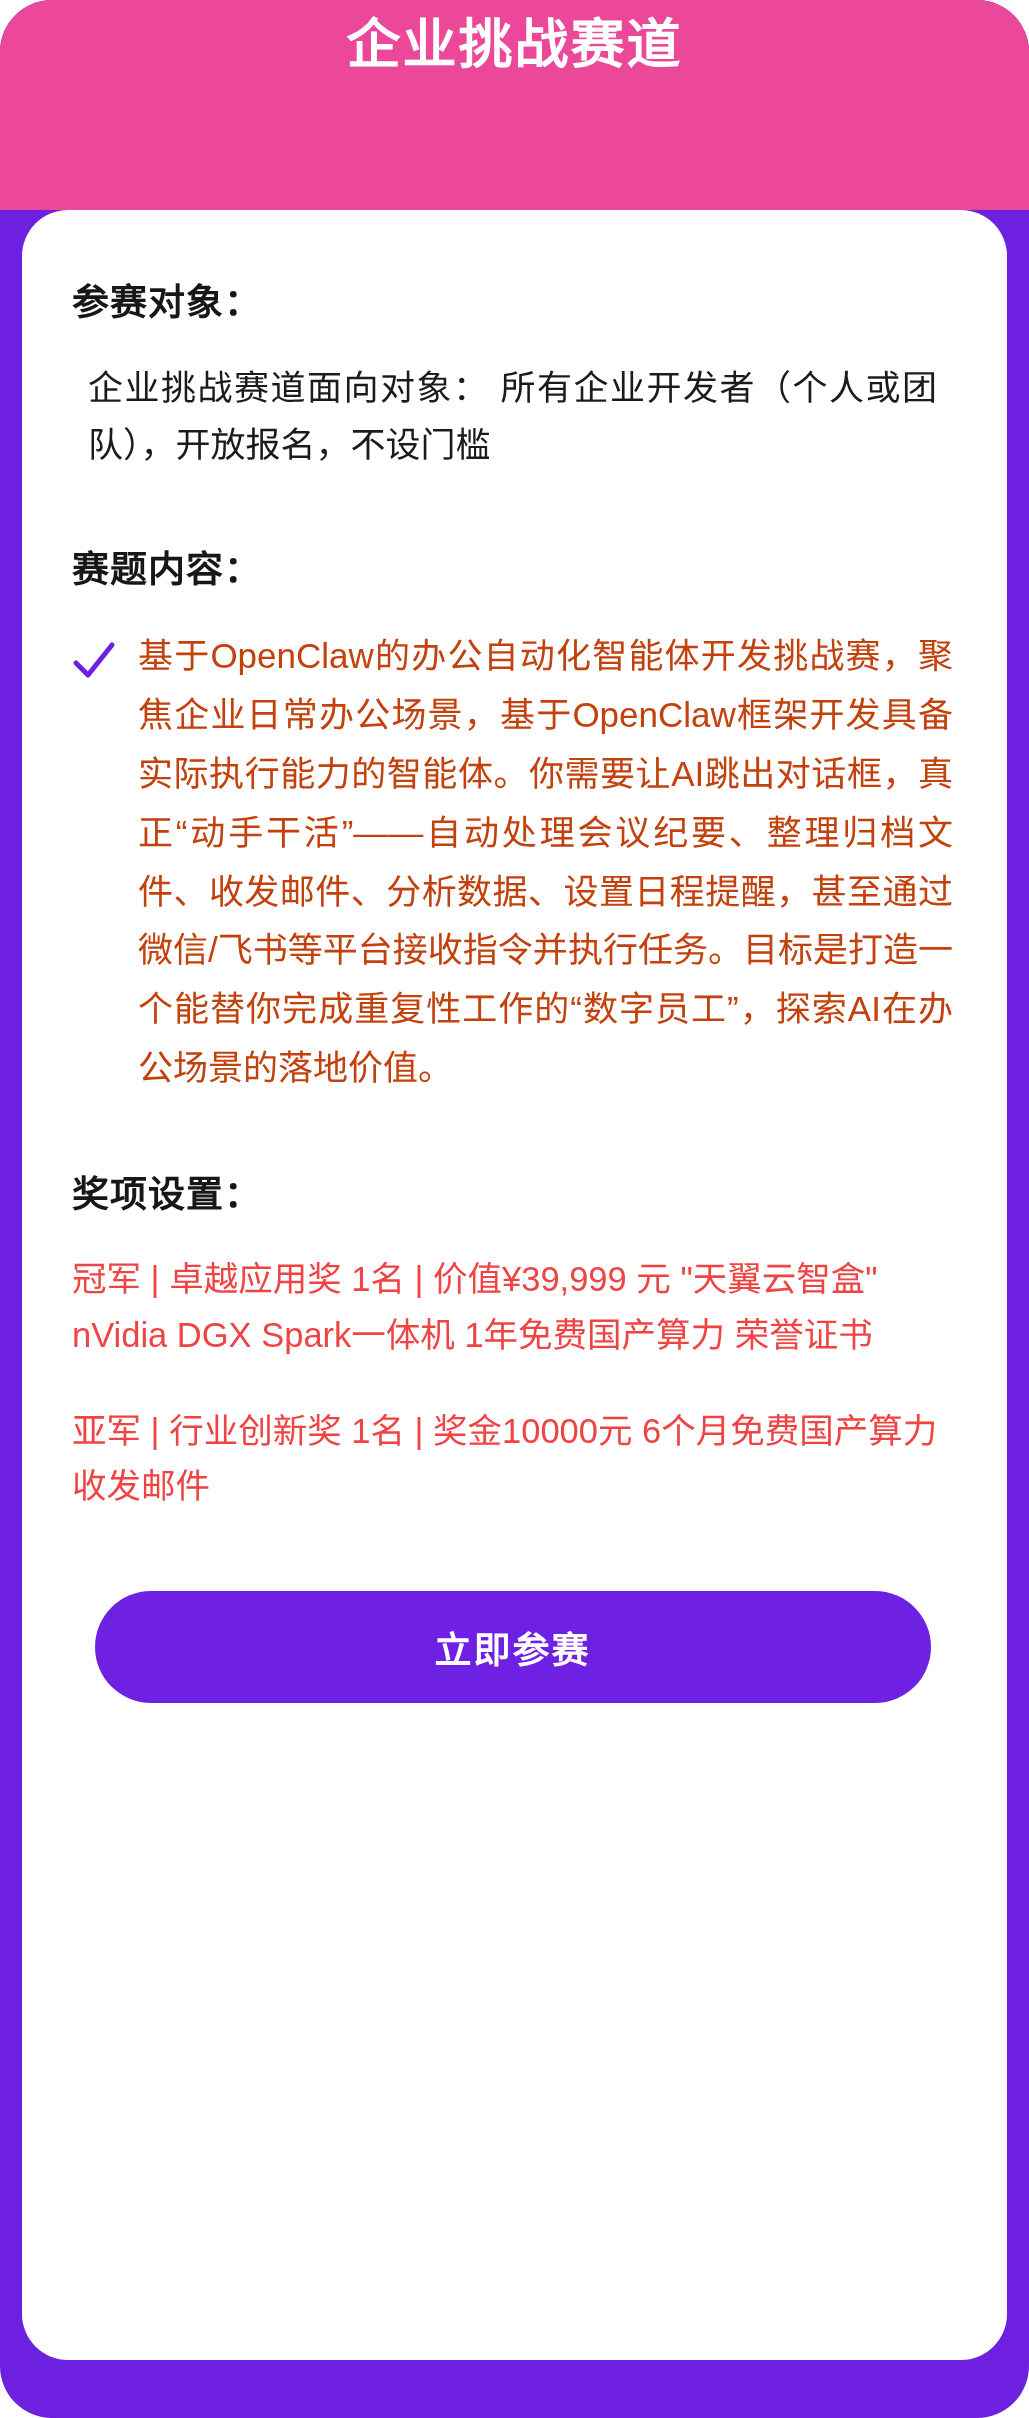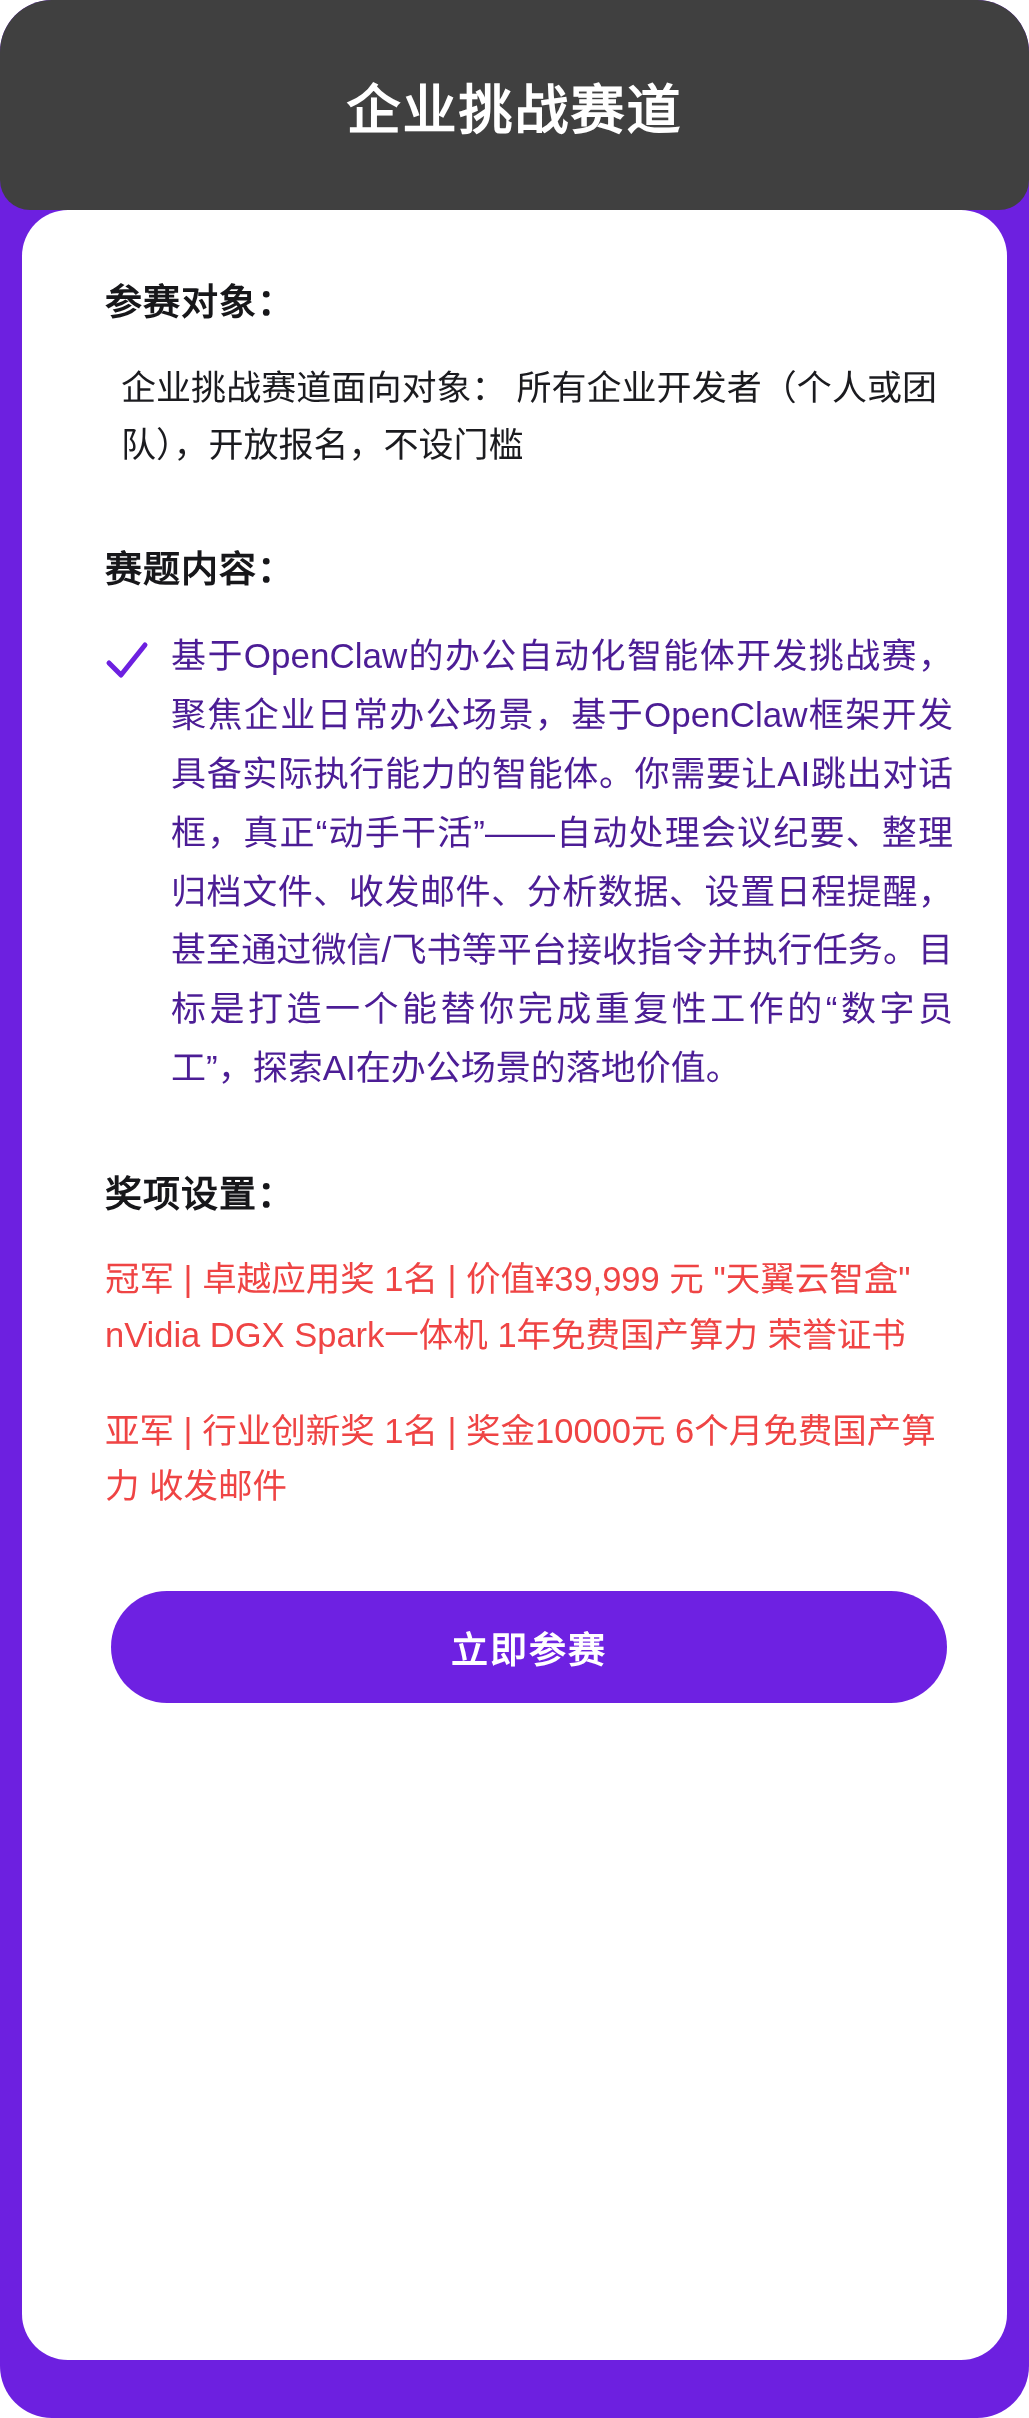--- a/index.html
+++ b/index.html
@@ -20,40 +20,39 @@
     min-height: 2418px;
     box-sizing: border-box;
     background: #6d20e0;
     border-radius: 52px;
     overflow: hidden;
   }
 
   .card-header {
     height: 210px;
     display: flex;
-    align-items: center;
+    align-items: flex-start;
     justify-content: center;
-    background: #404040;
-    border-radius: 30px;
+    background: #ec4899;
   }
 
   .card-title {
     color: #ffffff;
     font-size: 54px;
     font-weight: bold;
     letter-spacing: 2px;
   }
 
   .card-body {
     background: #ffffff;
     border-radius: 46px;
     margin: 0 22px 24px 22px;
     min-height: 2150px;
     box-sizing: border-box;
-    padding: 62px 54px 48px 83px;
+    padding: 62px 54px 48px 50px;
   }
 
   .section-heading {
     font-size: 37px;
     font-weight: bold;
     color: #17171a;
     margin: 0 0 34px 0;
     letter-spacing: 1px;
   }
 
@@ -84,21 +83,21 @@
     margin-top: 12px;
   }
 
   .check-icon svg {
     display: block;
   }
 
   .bullet-text {
     font-size: 35px;
     line-height: 1.68;
-    color: #4c1d95;
+    color: #c2410c;
     text-align: justify;
     text-justify: inter-ideograph;
   }
 
   .prize-block {
     font-size: 34.5px;
     line-height: 1.62;
     color: #ef4444;
     margin: 0 0 40px 0;
     text-align: left;

